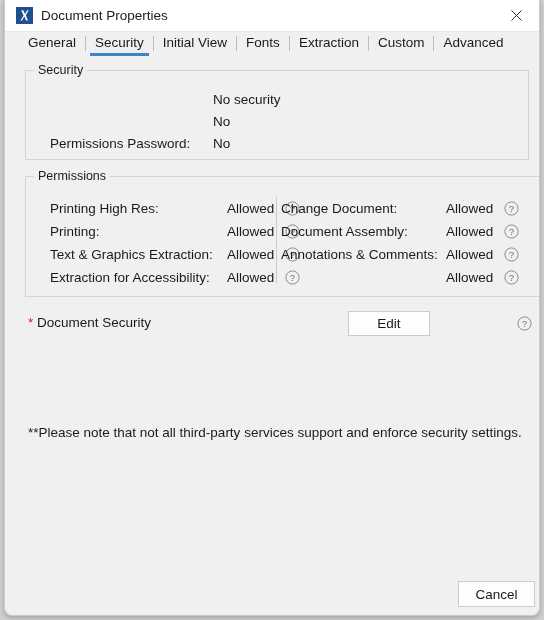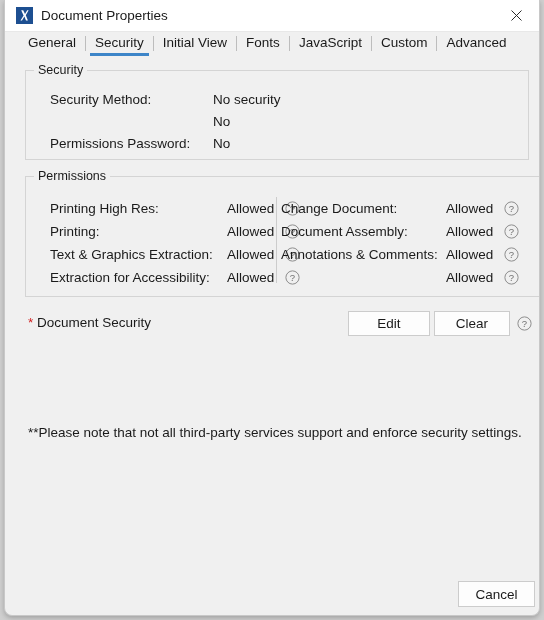--- a/index.html
+++ b/index.html
@@ -297,32 +297,31 @@
 
   <div class="tabstrip">
     <div class="tab">General</div>
     <div class="tab-sep"></div>
     <div class="tab active">Security</div>
     <div class="tab-sep"></div>
     <div class="tab">Initial View</div>
     <div class="tab-sep"></div>
     <div class="tab">Fonts</div>
     <div class="tab-sep"></div>
-    <div class="tab">JavaScript</div>
+    <div class="tab">Extraction</div>
     <div class="tab-sep"></div>
     <div class="tab">Custom</div>
     <div class="tab-sep"></div>
     <div class="tab">Advanced</div>
   </div>
 
   <div class="group" id="group-security">
     <div class="group-title">Security</div>
 
     <div class="sec-row" style="top:18px">
-      <span class="sec-label">Security Method:</span>
       <span class="sec-value">No security</span>
     </div>
     <div class="sec-row" style="top:40px">
       <span class="sec-value">No</span>
     </div>
     <div class="sec-row" style="top:62px">
       <span class="sec-label">Permissions Password:</span>
       <span class="sec-value">No</span>
     </div>
   </div>
@@ -412,21 +411,20 @@
       </span>
     </div>
   </div>
 
   <div class="docsec-row">
     <div class="docsec-label">
       <span class="asterisk">*</span>
       <span>Document Security</span>
     </div>
     <button class="btn" id="edit-btn">Edit</button>
-    <button class="btn" id="clear-btn">Clear</button>
     <span class="help-icon" id="docsec-help">
       <svg width="15" height="15" viewBox="0 0 15 15">
           <circle cx="7.5" cy="7.5" r="6.6" fill="none" stroke="#8d8d8d" stroke-width="1"></circle>
           <text x="7.5" y="11" text-anchor="middle" font-family="Liberation Sans, sans-serif" font-size="9.5" fill="#6e6e6e">?</text>
         </svg>
     </span>
   </div>
 
   <div class="note">**Please note that not all third-party services support and enforce security settings.</div>
 

